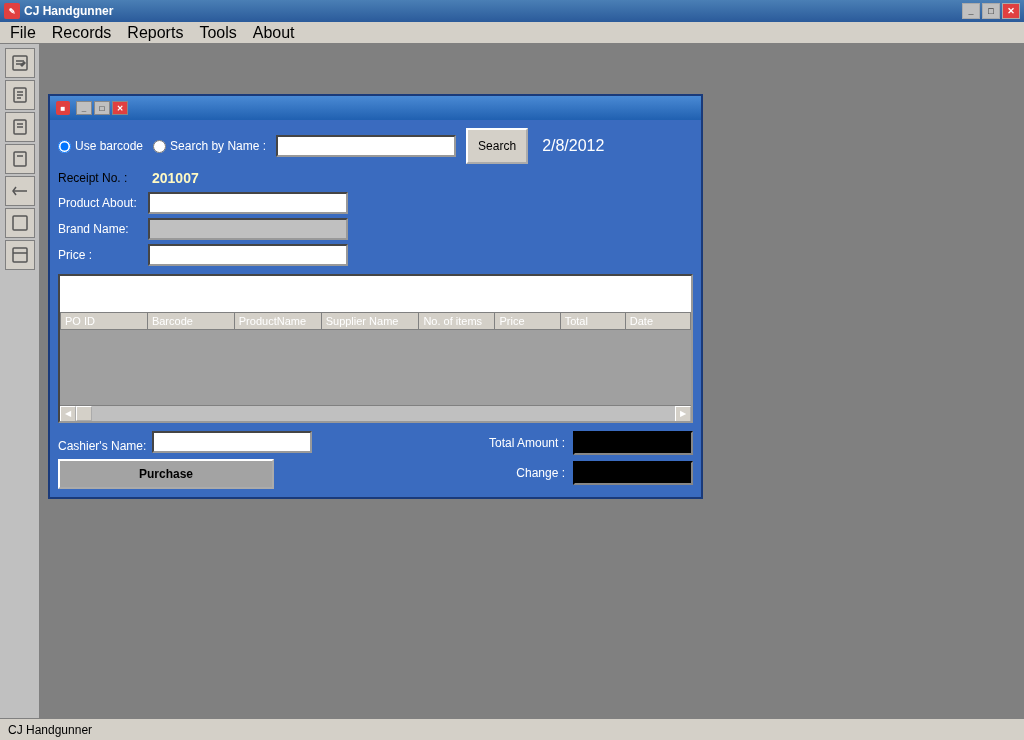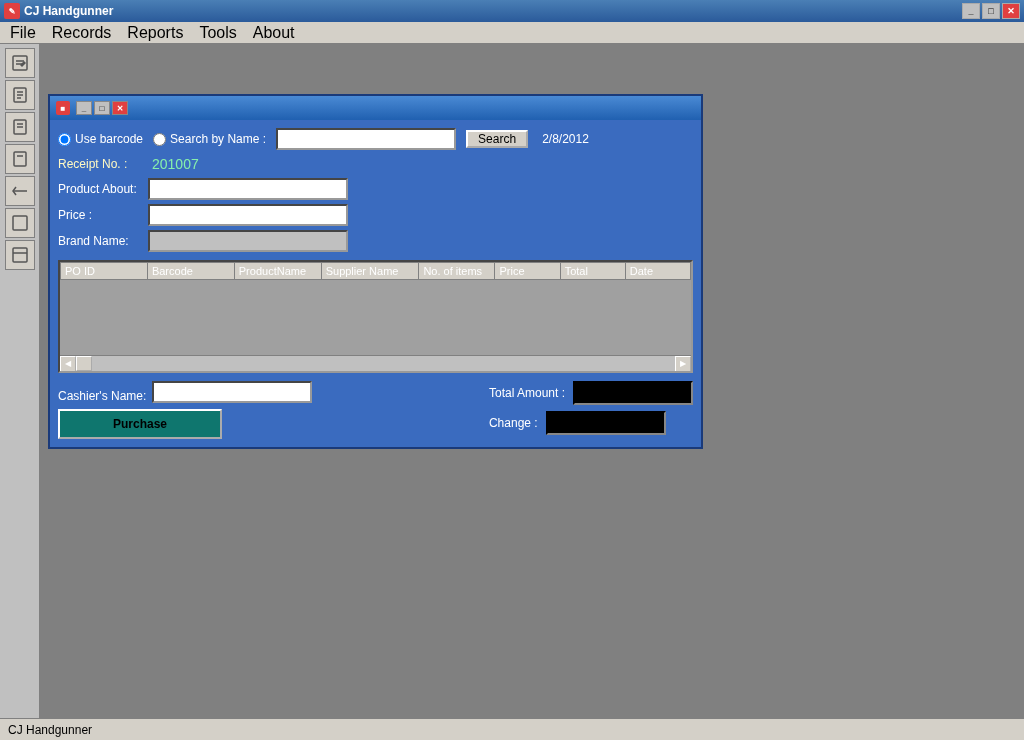--- a/index.html
+++ b/index.html
@@ -149,48 +149,48 @@
       font-size: 12px;
     }
     .radio-label input[type="radio"] { cursor: pointer; }
     .search-name-input {
       width: 180px;
       height: 22px;
       border: 2px inset #999;
       padding: 0 3px;
     }
     .search-btn {
-      height: 18px;
+      height: 36px;
       padding: 0 10px;
       background: #d4d0c8;
       border: 2px outset #fff;
       cursor: pointer;
       font-size: 12px;
     }
     .date-text {
       color: white;
-      font-size: 12px;
+      font-size: 16px;
       margin-left: 4px;
     }
 
     
     .receipt-row {
       display: flex;
       align-items: center;
       margin-bottom: 6px;
     }
     .receipt-label {
+      color: #000000;
+      font-size: 12px;
+      width: 90px;
+    }
+    .receipt-number {
       color: #fef9c3;
-      font-size: 12px;
-      width: 90px;
-    }
-    .receipt-number {
-      color: #86efac;
       font-size: 14px;
-      font-weight: normal;
+      font-weight: bold;
       margin-left: 4px;
     }
 
     
     .field-row {
       display: flex;
       align-items: center;
       margin-bottom: 4px;
     }
     .field-label {
@@ -217,20 +217,21 @@
     .table-container {
       margin: 8px 0;
       background: white;
       border: 2px inset #999;
       overflow: hidden;
     }
     .data-table {
       width: 100%;
       border-collapse: collapse;
       font-size: 11px;
+      margin-top: 36px;
     }
     .data-table thead tr {
       background: #d4d0c8;
     }
     .data-table th {
       border: 1px solid #808080;
       padding: 2px 4px;
       text-align: left;
       font-weight: normal;
       white-space: nowrap;
@@ -291,39 +292,40 @@
       white-space: nowrap;
     }
     .cashier-input {
       width: 160px;
       height: 22px;
       border: 2px inset #999;
       background: white;
       padding: 0 3px;
     }
     .purchase-btn {
-      width: 164px;
+      width: 216px;
       height: 30px;
-      background: #0f766e;
+      background: #a3a3a3;
       border: 2px outset #fff;
       cursor: pointer;
       font-size: 12px;
       font-weight: bold;
     }
 
     .right-bottom {
       display: flex;
       flex-direction: column;
       gap: 6px;
       min-width: 200px;
     }
     .amount-row {
       display: flex;
       align-items: center;
       gap: 8px;
+      justify-content: flex-end;
     }
     .amount-label {
       color: white;
       font-size: 12px;
       white-space: nowrap;
     }
     .amount-display {
       width: 120px;
       height: 24px;
       background: black;
@@ -451,27 +453,27 @@
         <span class="receipt-number">201007</span>
       </div>
 
 
       <div class="field-row">
         <span class="field-label">Product About:</span>
         <input type="text" class="field-input" value="" style="">
       </div>
 
       <div class="field-row">
+        <span class="field-label">Brand Name:</span>
+        <input type="text" class="field-input-gray" value="" style="">
+      </div>
+
+      <div class="field-row">
         <span class="field-label">Price :</span>
         <input type="text" class="field-input" value="" style="">
-      </div>
-
-      <div class="field-row">
-        <span class="field-label">Brand Name:</span>
-        <input type="text" class="field-input-gray" value="" style="">
       </div>
 
       <div class="table-container">
         <table class="data-table">
           <thead>
             <tr>
               <th style="width:80px;">PO ID</th>
               <th style="width:80px;">Barcode</th>
               <th style="width:80px;">ProductName</th>
               <th style="width:90px;">Supplier Name</th>

